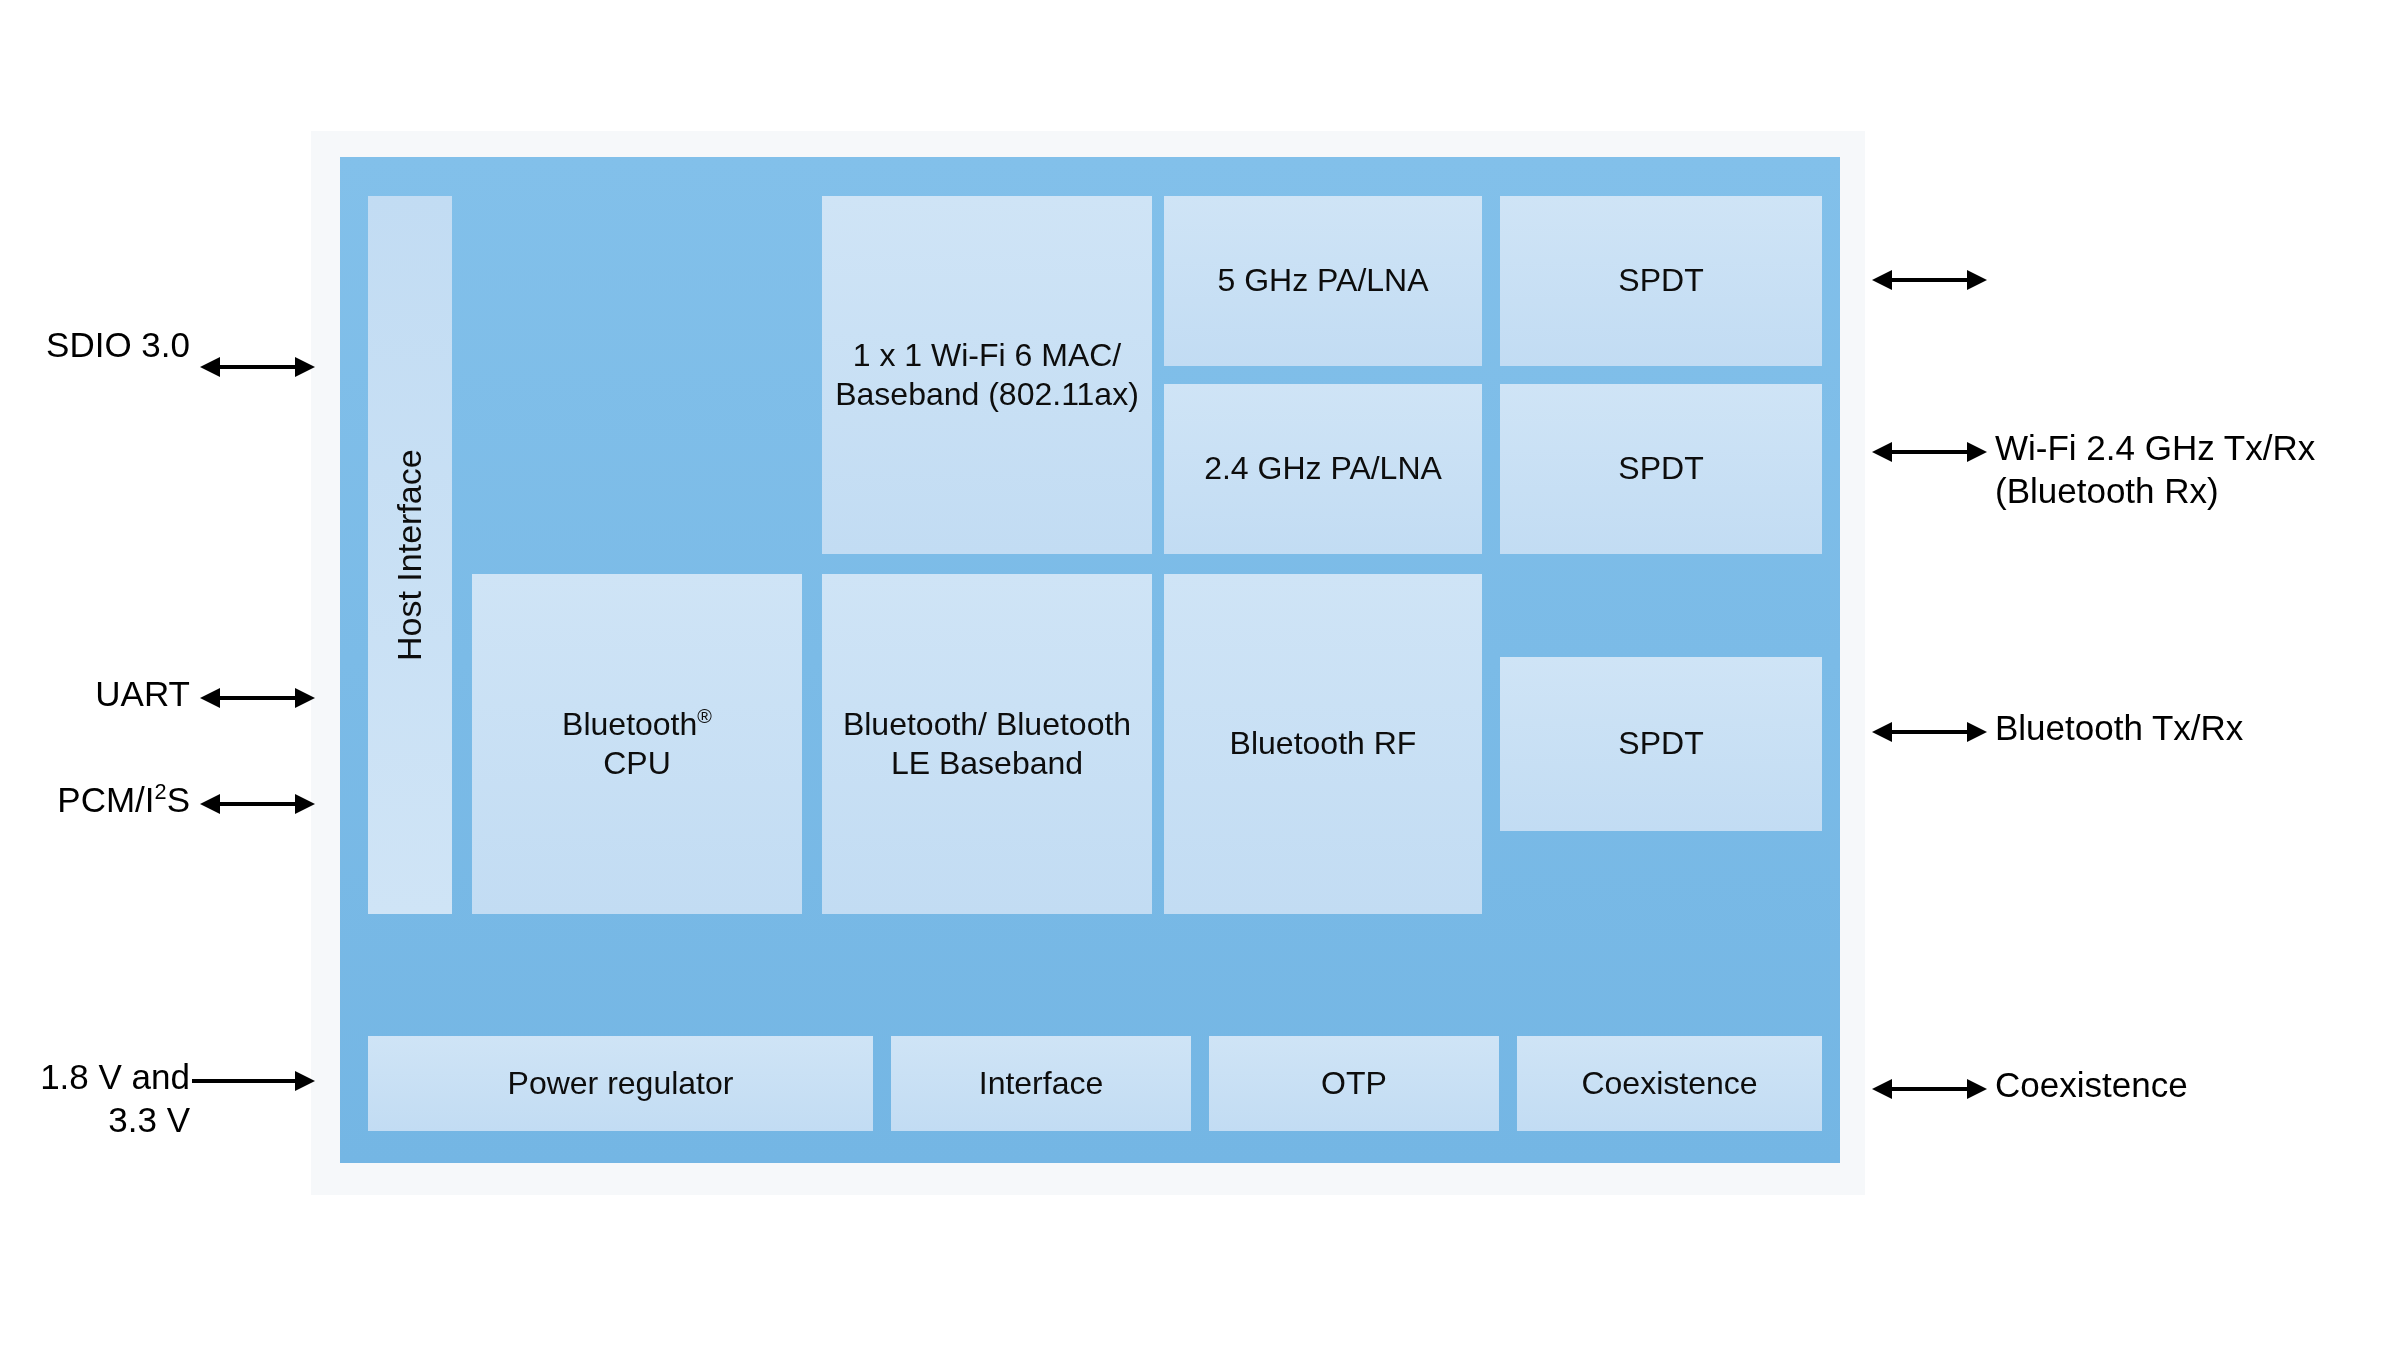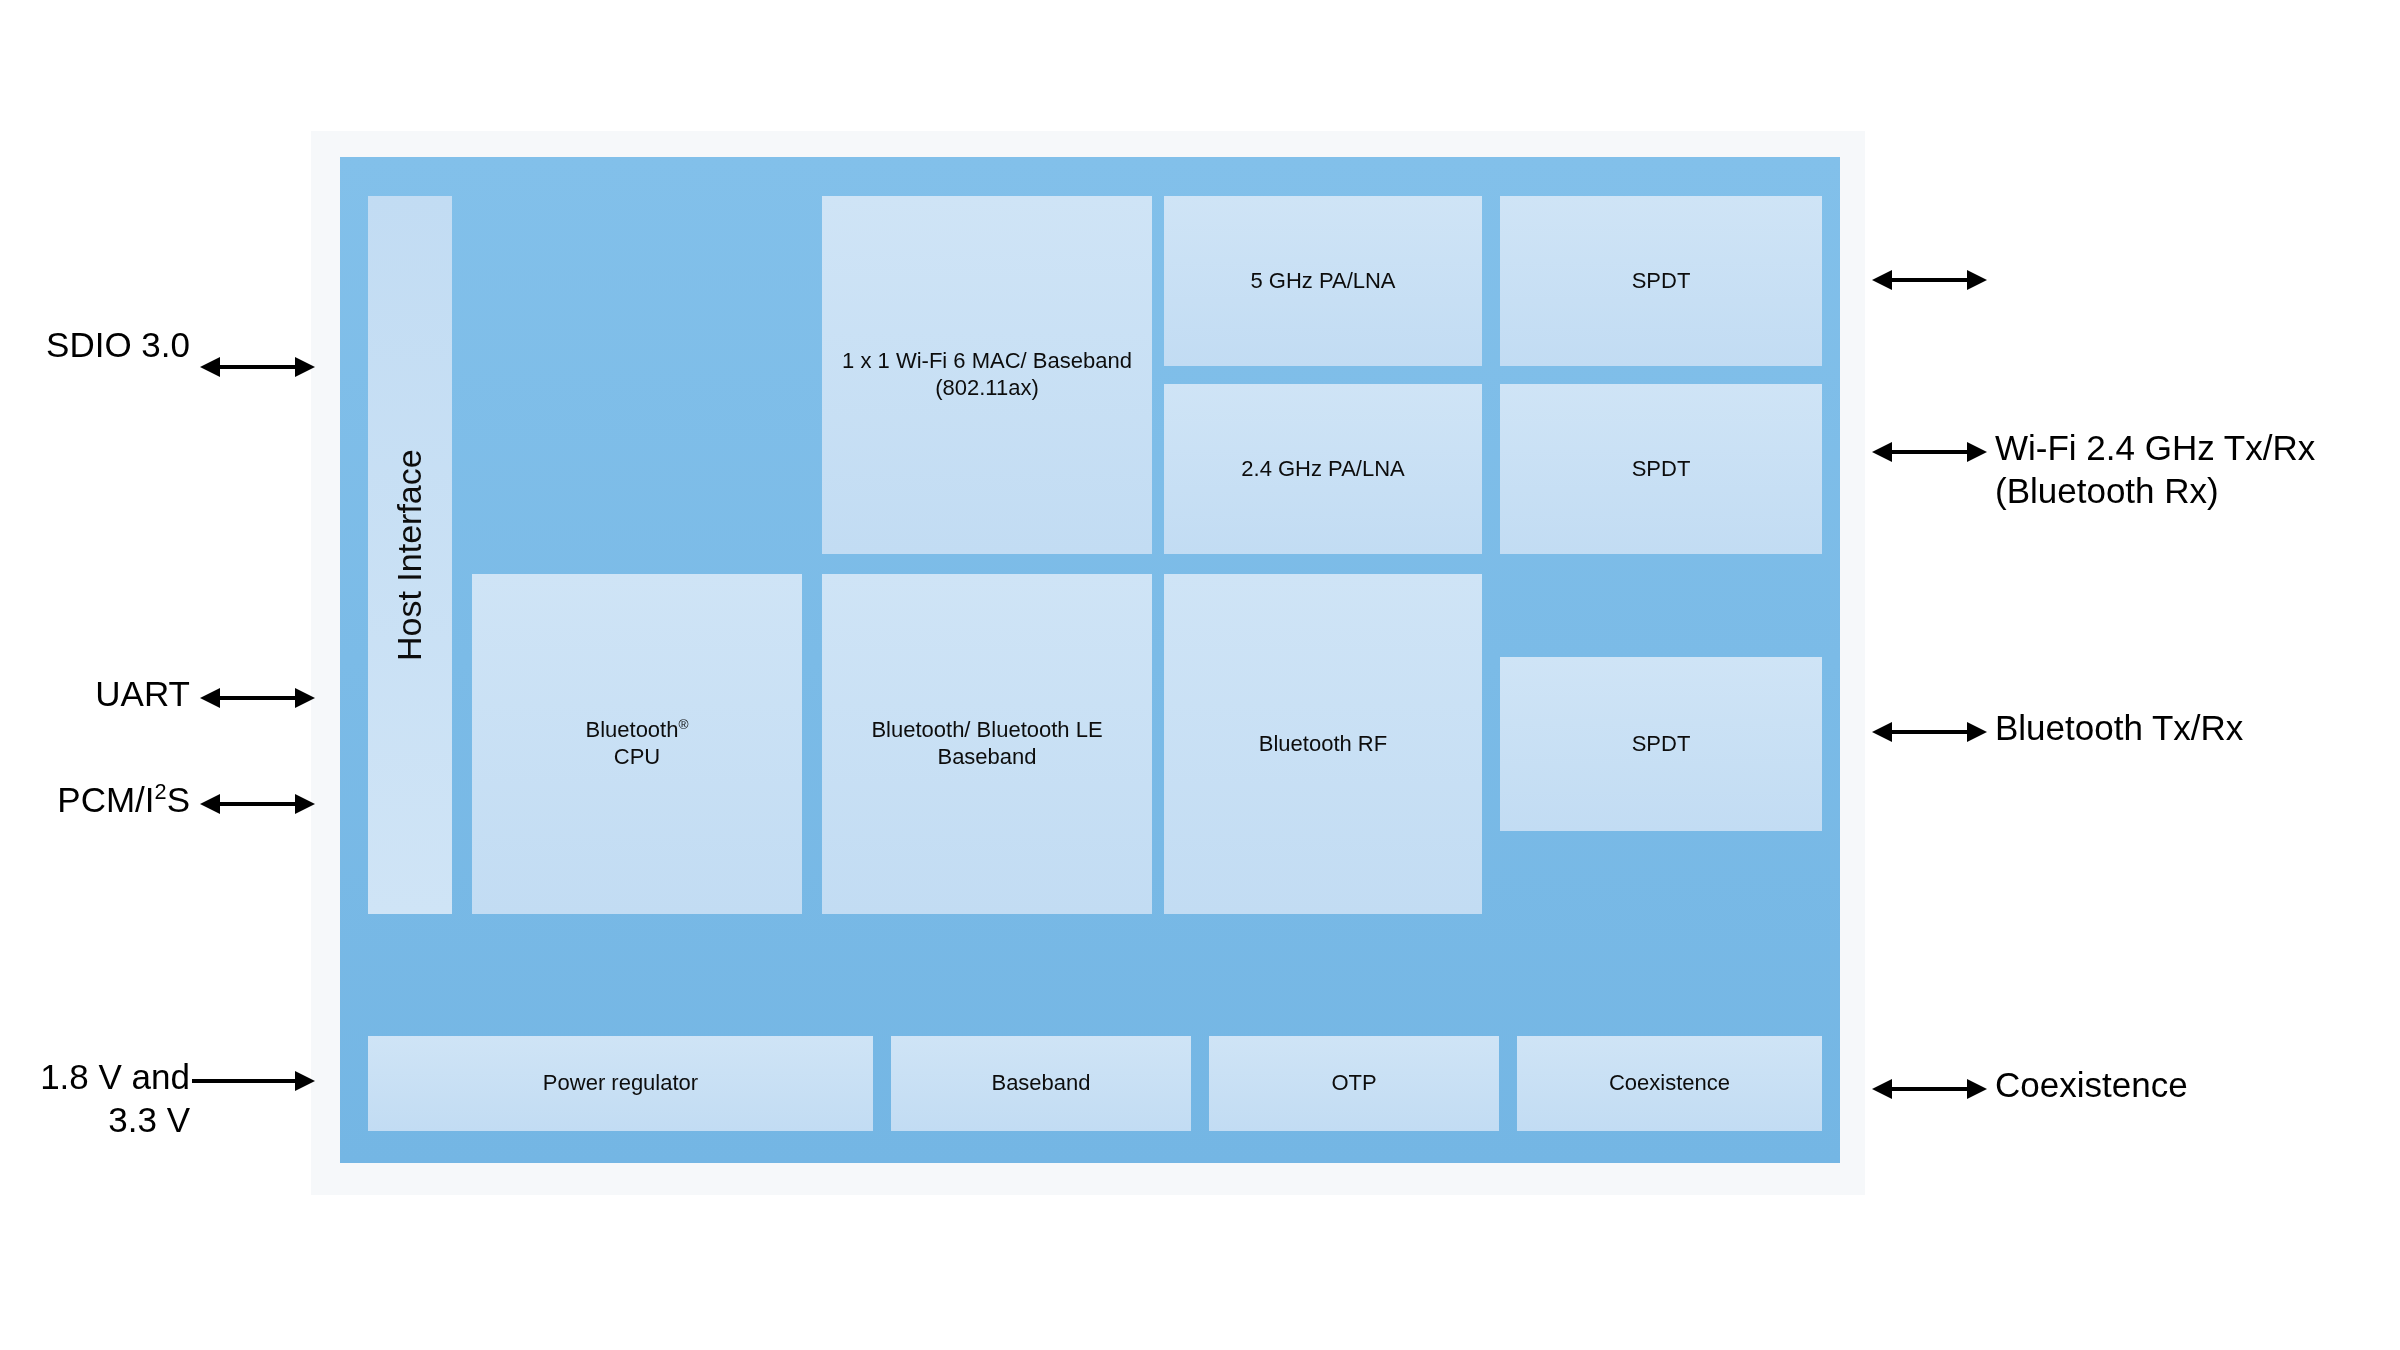--- a/index.html
+++ b/index.html
@@ -42,21 +42,21 @@
 
   
   .blk {
     position: absolute;
     background: linear-gradient(180deg, #cfe4f6 0%, #c2dcf3 100%);
     display: flex;
     align-items: center;
     justify-content: center;
     text-align: center;
     line-height: 1.22;
-    font-size: 22px;
+    font-size: 32px;
     color: #0d0d0d;
     box-sizing: border-box;
     padding: 4px 8px;
   }
   .blk.vertical {
     writing-mode: vertical-rl;
     transform: rotate(180deg);
     font-size: 34px;
     padding: 8px 4px;
   }
@@ -117,21 +117,21 @@
   <div class="blk" style="left:472px; top:574px; width:330px; height:340px;">
       <span>Bluetooth<sup>®</sup><br>CPU</span>
     </div>
 
   <div class="blk" style="left:1164px; top:574px; width:318px; height:340px;">Bluetooth RF</div>
 
   <div class="blk" style="left:1500px; top:657px; width:322px; height:174px;">SPDT</div>
 
   <div class="blk" style="left:368px; top:1036px; width:505px; height:95px;">Power regulator</div>
 
-  <div class="blk" style="left:891px; top:1036px; width:300px; height:95px;">Baseband</div>
+  <div class="blk" style="left:891px; top:1036px; width:300px; height:95px;">Interface</div>
 
   <div class="blk" style="left:1209px; top:1036px; width:290px; height:95px;">OTP</div>
 
   <div class="blk" style="left:1517px; top:1036px; width:305px; height:95px;">Coexistence</div>
 
   <div class="side-label left" style="left:0px; top:324px; width:190px;">SDIO 3.0</div>
 
   <div class="side-label left" style="left:0px; top:673px; width:190px;">UART</div>
 
   <div class="side-label left" style="left:0px; top:779px; width:190px;">PCM/I<sup>2</sup>S</div>

